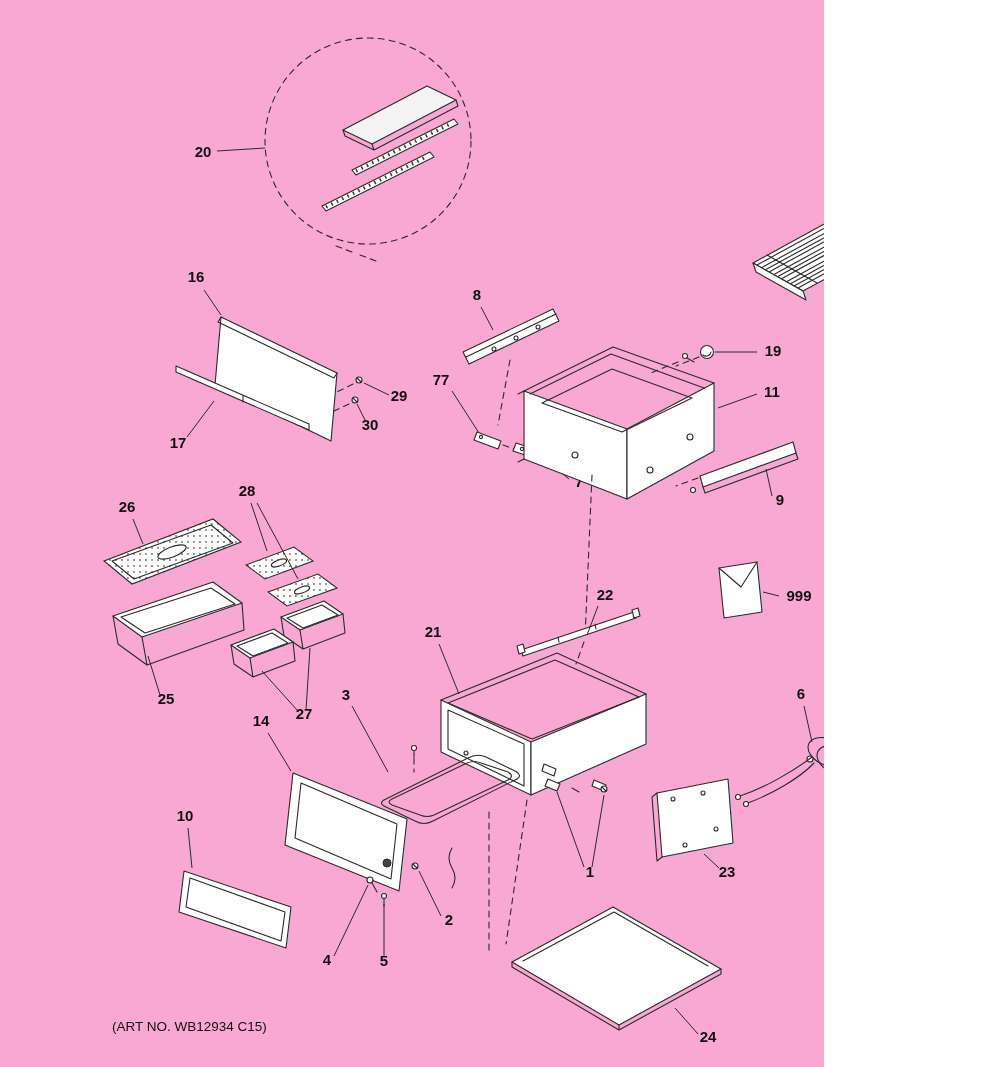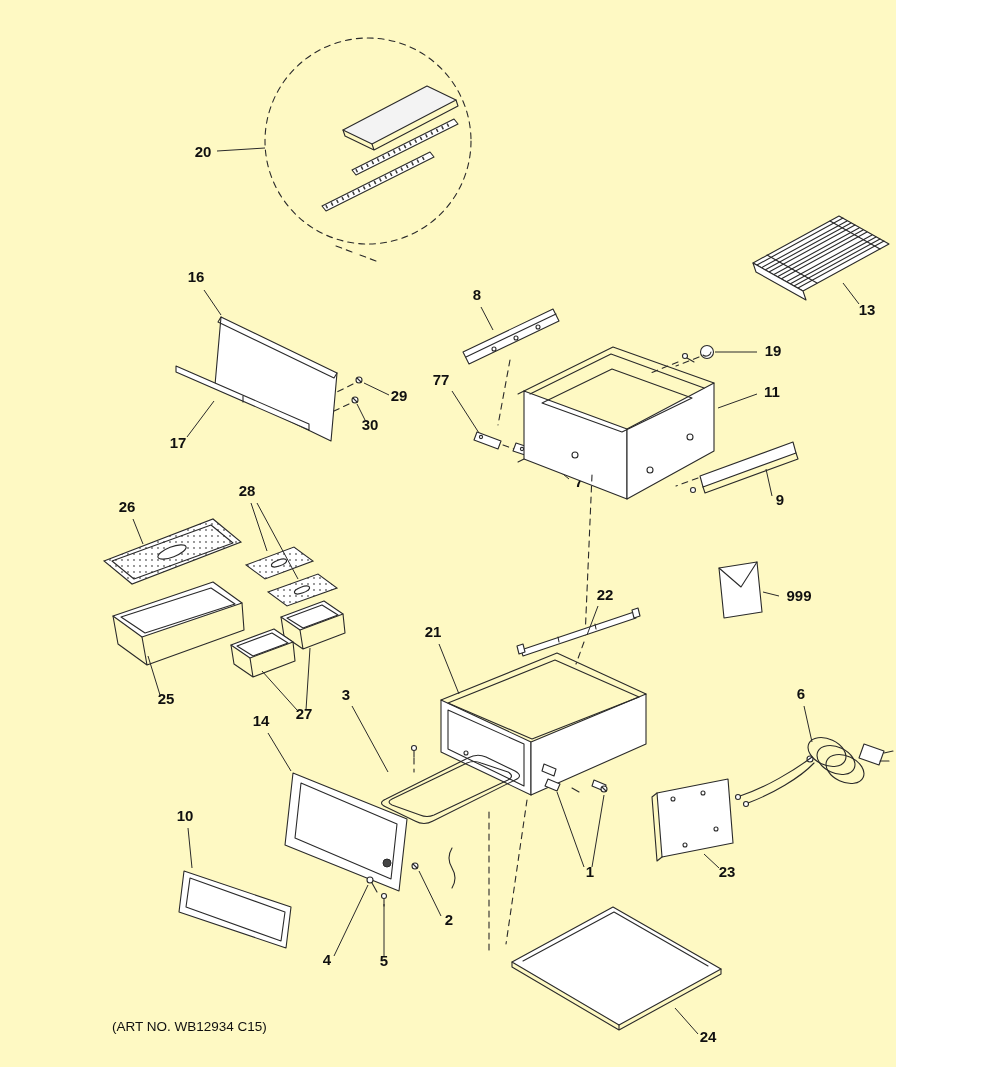--- a/index.html
+++ b/index.html
@@ -1,16 +1,16 @@
 <!DOCTYPE html>
 <html><head>
 <meta charset="utf-8">
 <style>
   html,body{margin:0;padding:0;background:#ffffff;}
-  .page{position:relative;width:896px;height:1067px;background:#fef9c3;overflow:hidden;}
+  .page{position:relative;width:824px;height:1067px;background:#f9a8d4;overflow:hidden;}
   svg{display:block;}
   .ln{fill:none;stroke:#2a2a2a;stroke-width:1.1;stroke-linecap:round;stroke-linejoin:round;}
   .fw{fill:#ffffff;stroke:#2a2a2a;stroke-width:1.1;stroke-linejoin:round;}
   .fg{fill:#f3f3f3;stroke:#2a2a2a;stroke-width:1.1;stroke-linejoin:round;}
   .dash{stroke-dasharray:6 5;}
   .lead{stroke:#2a2a2a;stroke-width:1;fill:none;}
   .tick{stroke:#3a3a3a;stroke-width:3.5;stroke-dasharray:1.5 4.5;fill:none;}
   .lbl{font-family:"Liberation Sans",sans-serif;font-size:15px;font-weight:bold;fill:#101010;text-anchor:middle;}
   .art{font-family:"Liberation Sans",sans-serif;font-size:13.5px;fill:#101010;}
 </style>

